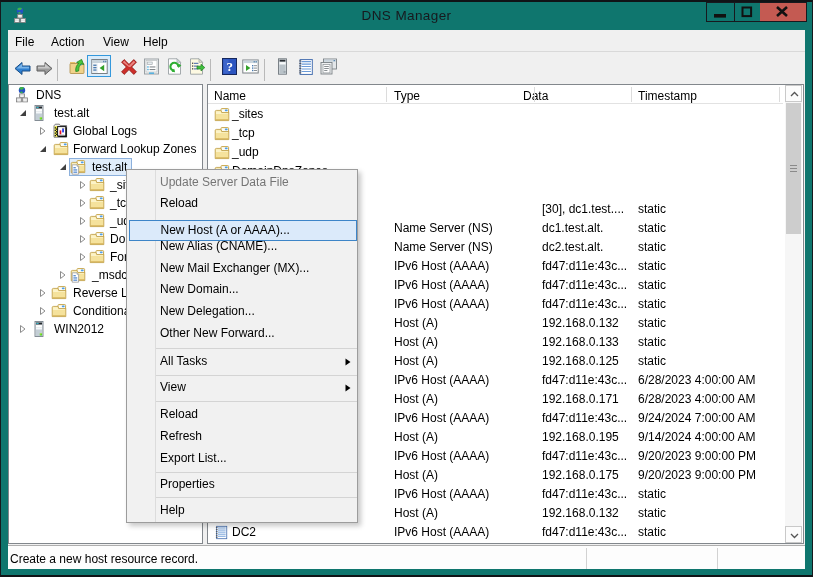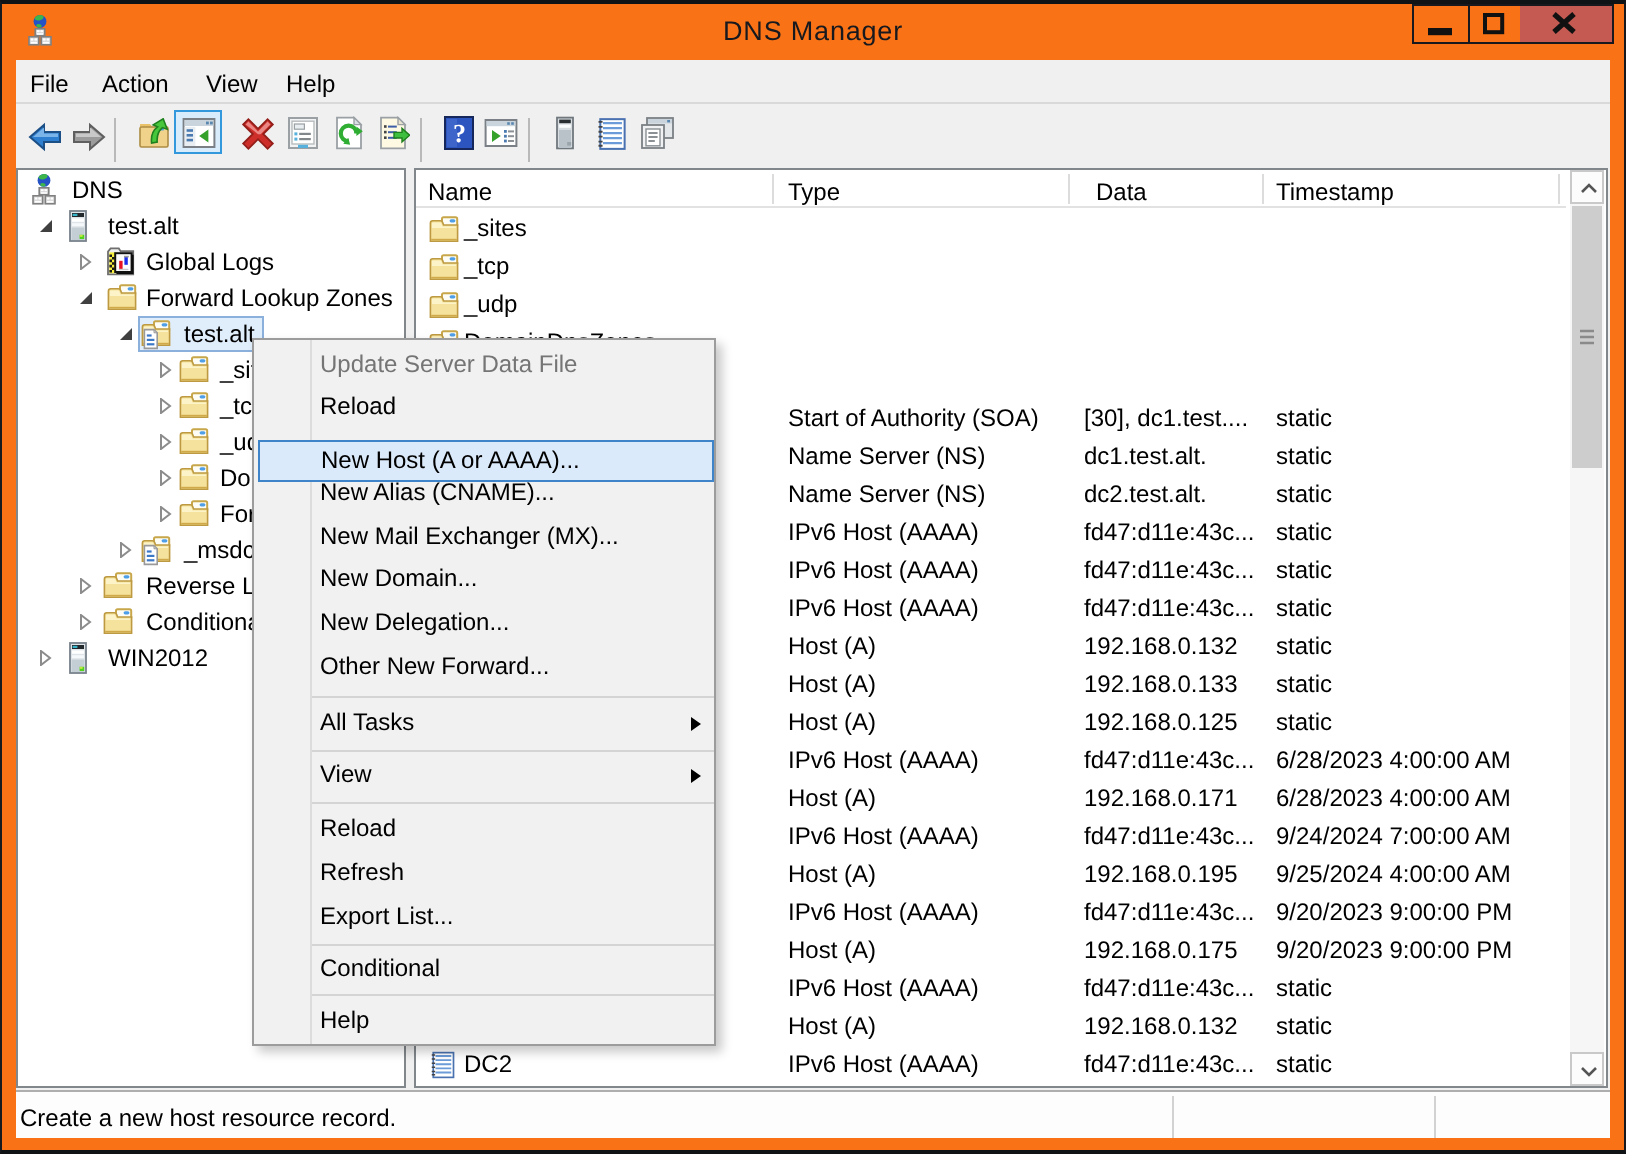--- a/index.html
+++ b/index.html
@@ -1,19 +1,19 @@
 <!DOCTYPE html>
 <html><head>
 <meta charset="utf-8">
 <style>
   * { margin:0; padding:0; box-sizing:border-box; }
   html,body { width:813px; height:577px; overflow:hidden; }
   body { font-family:"Liberation Sans", sans-serif; font-size:12px; color:#000; }
   #win { position:absolute; left:0; top:0; width:813px; height:577px;
-         background:#f97316; border:1px solid #16191d; border-top:2px solid #101316; border-bottom:2px solid #101316; }
+         background:#0f766e; border:1px solid #16191d; border-top:2px solid #101316; border-bottom:2px solid #101316; }
   .abs { position:absolute; }
   
   #title { position:absolute; left:0; top:0; width:100%; height:28px; }
   #title .txt { position:absolute; left:0; right:0; top:6px; text-align:center; font-size:13.5px; letter-spacing:0.4px; color:#17191e; }
   .wbtn { position:absolute; top:0; height:20px; border:1.5px solid #17191e; }
   #b-min { left:705px; width:29px; }
   #b-max { left:733.5px; width:26px; border-left:none; }
   #b-cls { left:759px; width:47px; background:#c45a52; border-left:none; }
   
   #menubar { position:absolute; left:7px; top:28px; width:797px; height:22px; background:#f0f0f0; border-bottom:1px solid #d9d9d9; }
@@ -393,21 +393,21 @@
       <svg class="ic" style="left:22px" width="16" height="16" viewBox="0 0 16 16">
           <use href="#i-server"></use>
         </svg>
       <span class="lbl" style="left:45px">WIN2012</span>
     </div>
   </div>
   <div id="list">
     <div id="lhead">
       <span style="left:6px">Name</span>
       <span style="left:186px">Type</span>
-      <span style="left:340px">Data</span>
+      <span style="left:315px">Data</span>
       <span style="left:430px">Timestamp</span>
       <div class="hsep" style="left:178px"></div>
       <div class="hsep" style="left:326px"></div>
       <div class="hsep" style="left:423px"></div>
       <div class="hsep" style="left:571px"></div>
     </div>
     <div class="lrow" style="top:20px">
         <svg width="16" height="16" viewBox="0 0 16 16">
           <use href="#i-folder"></use>
         </svg>
@@ -432,21 +432,20 @@
         <span class="c1">DomainDnsZones</span>
       </div>
     <div class="lrow" style="top:96px">
         <svg width="16" height="16" viewBox="0 0 16 16">
           <use href="#i-folder"></use>
         </svg>
         <span class="c1">ForestDnsZones</span>
       </div>
     <div class="lrow" style="top:115px">
         <span class="c1">(same as parent folder)</span>
-        <span class="c2">Start of Authority (SOA)</span>
         <span class="c3">[30], dc1.test....</span>
         <span class="c4">static</span>
       </div>
     <div class="lrow" style="top:134px">
         <span class="c1">(same as parent folder)</span>
         <span class="c2">Name Server (NS)</span>
         <span class="c3">dc1.test.alt.</span>
         <span class="c4">static</span>
       </div>
     <div class="lrow" style="top:153px">
@@ -506,21 +505,21 @@
     <div class="lrow" style="top:324px">
         <span class="c1">client2</span>
         <span class="c2">IPv6 Host (AAAA)</span>
         <span class="c3">fd47:d11e:43c...</span>
         <span class="c4">9/24/2024 7:00:00 AM</span>
       </div>
     <div class="lrow" style="top:343px">
         <span class="c1">client2</span>
         <span class="c2">Host (A)</span>
         <span class="c3">192.168.0.195</span>
-        <span class="c4">9/25/2024 4:00:00 AM</span>
+        <span class="c4">9/14/2024 4:00:00 AM</span>
       </div>
     <div class="lrow" style="top:362px">
         <span class="c1">client3</span>
         <span class="c2">IPv6 Host (AAAA)</span>
         <span class="c3">fd47:d11e:43c...</span>
         <span class="c4">9/20/2023 9:00:00 PM</span>
       </div>
     <div class="lrow" style="top:381px">
         <span class="c1">client3</span>
         <span class="c2">Host (A)</span>
@@ -584,17 +583,17 @@
         </svg></div>
     <div class="msep" style="top:204.8px"></div>
     <div class="mi" style="top:206.9px">View<svg class="arr" width="6" height="8">
           <path d="M0.5 0.5 L5.5 4 L0.5 7.5 Z" fill="#000"></path>
         </svg></div>
     <div class="msep" style="top:231.1px"></div>
     <div class="mi" style="top:233.9px">Reload</div>
     <div class="mi" style="top:255.7px">Refresh</div>
     <div class="mi" style="top:277.5px">Export List...</div>
     <div class="msep" style="top:301.6px"></div>
-    <div class="mi" style="top:303.8px">Conditional</div>
+    <div class="mi" style="top:303.8px">Properties</div>
     <div class="msep" style="top:326.5px"></div>
     <div class="mi" style="top:330.3px">Help</div>
   </div>
 </div>
 
 </body></html>

